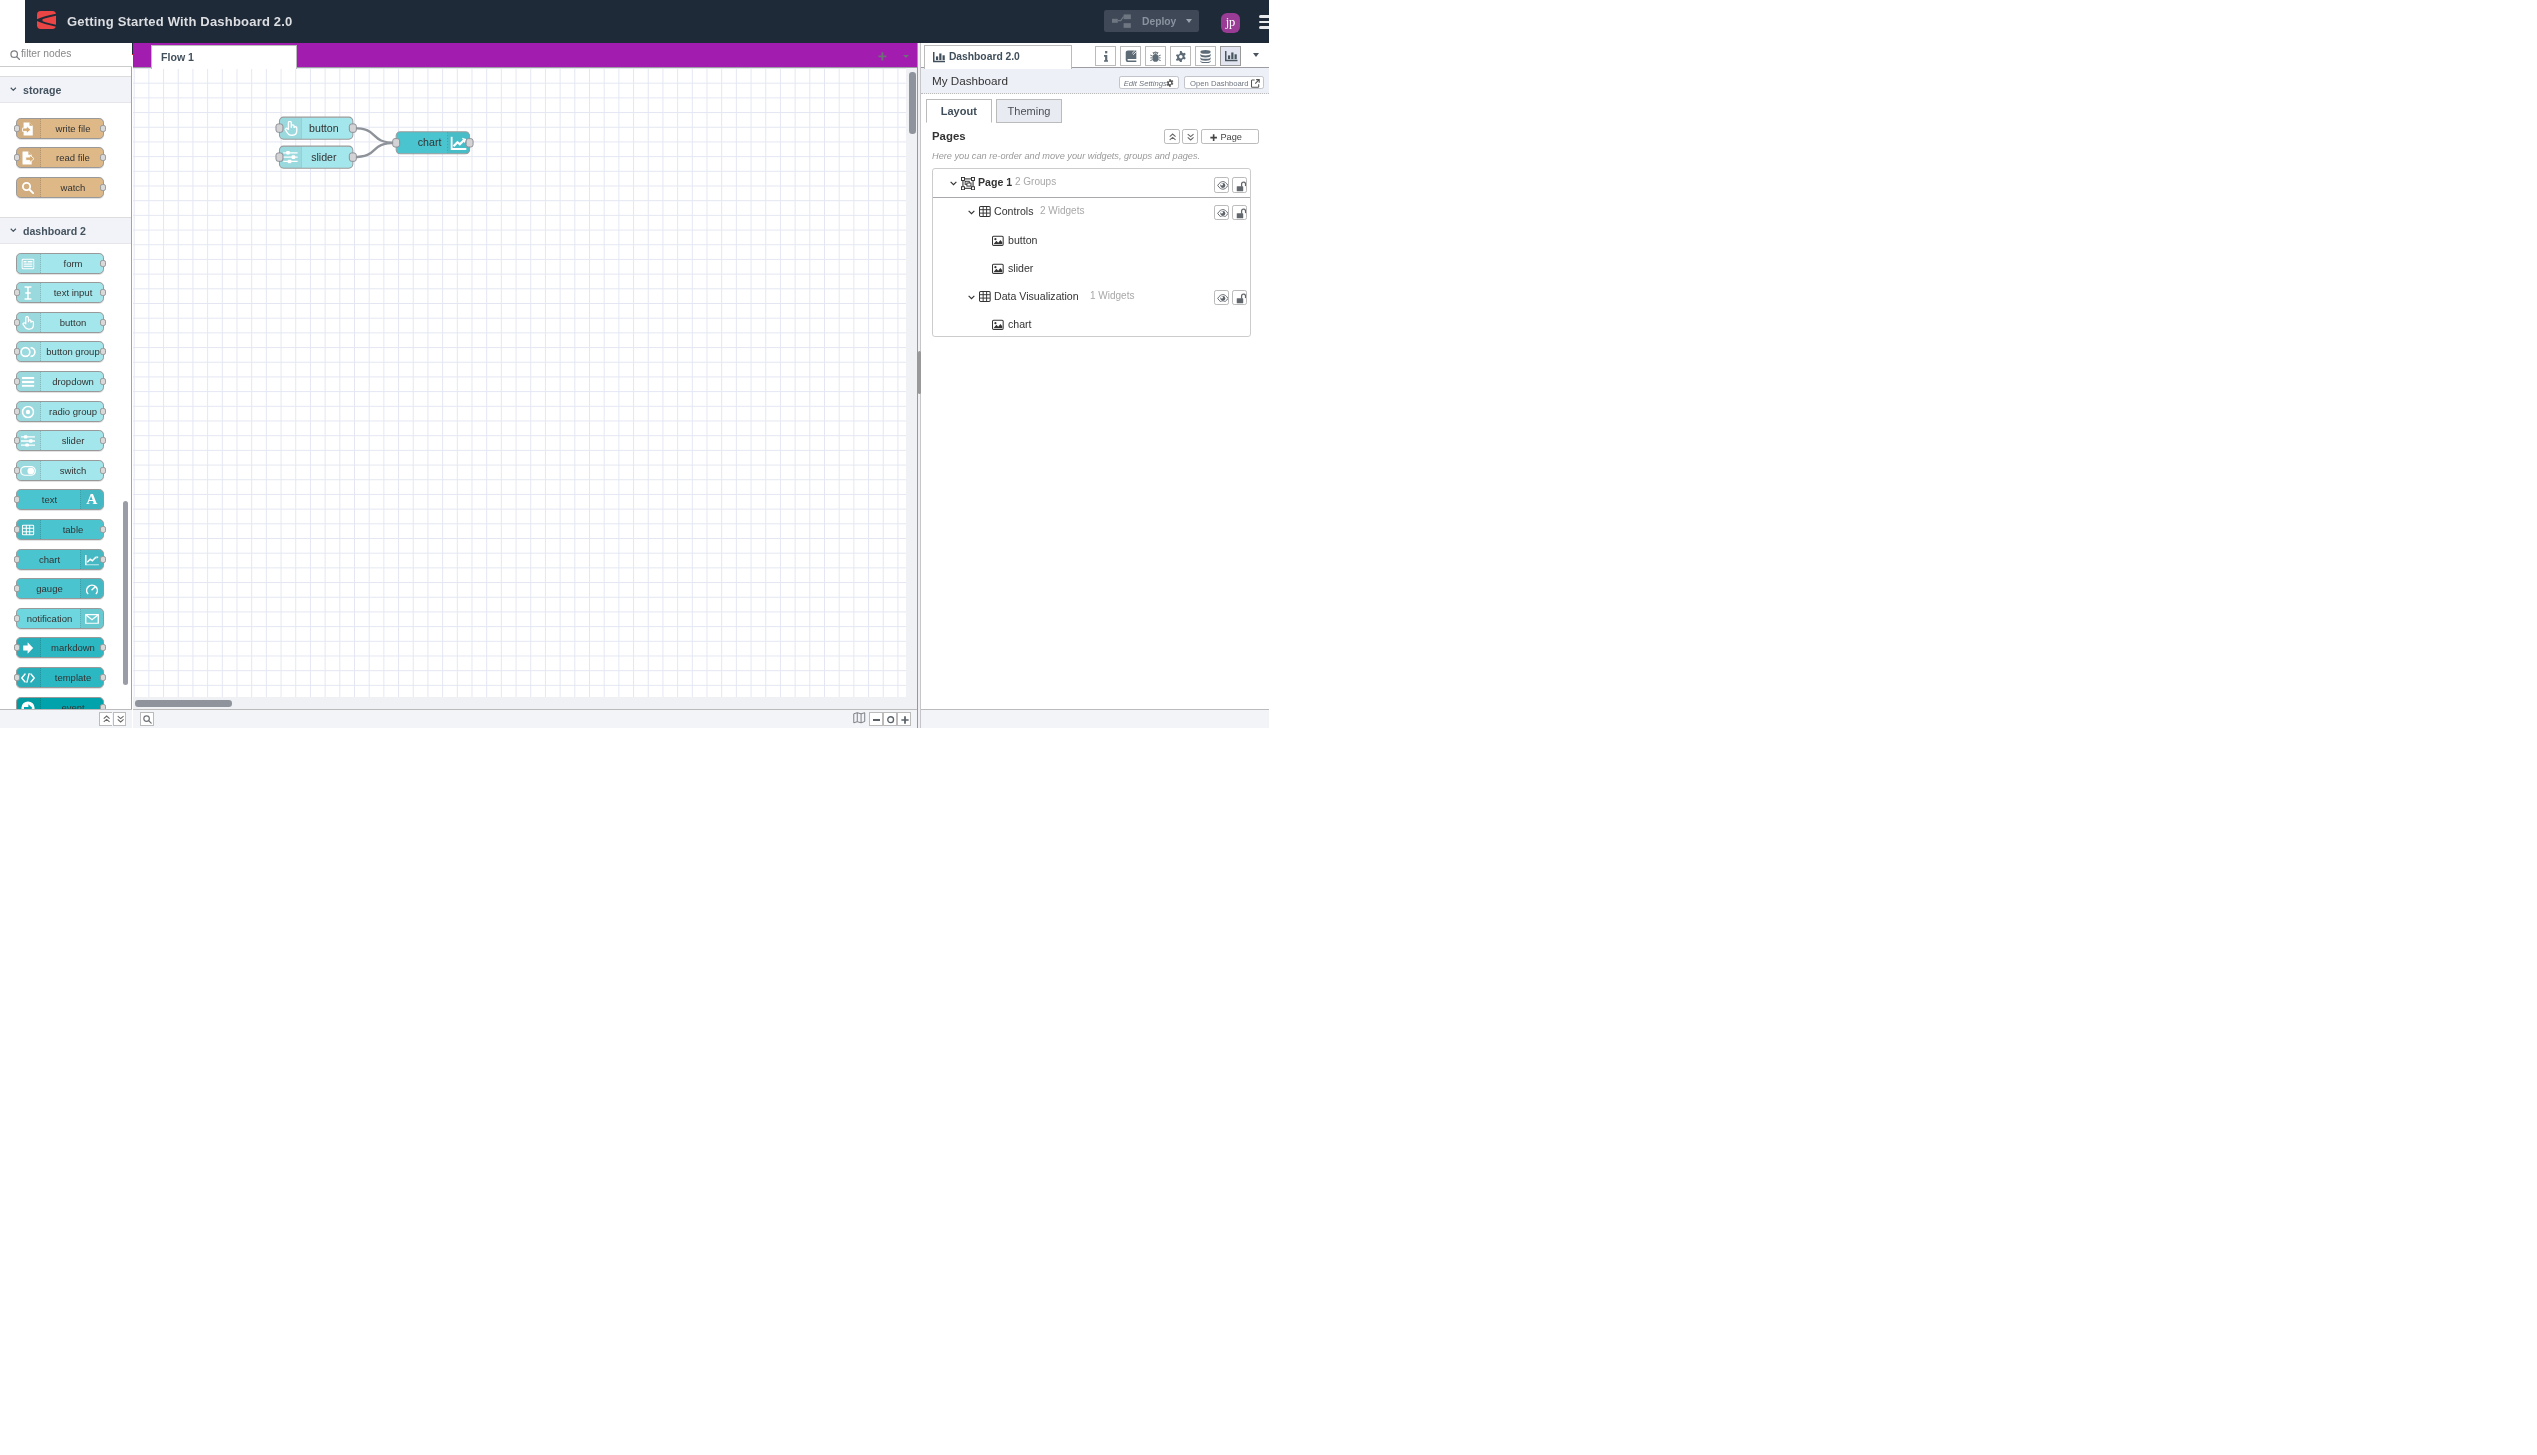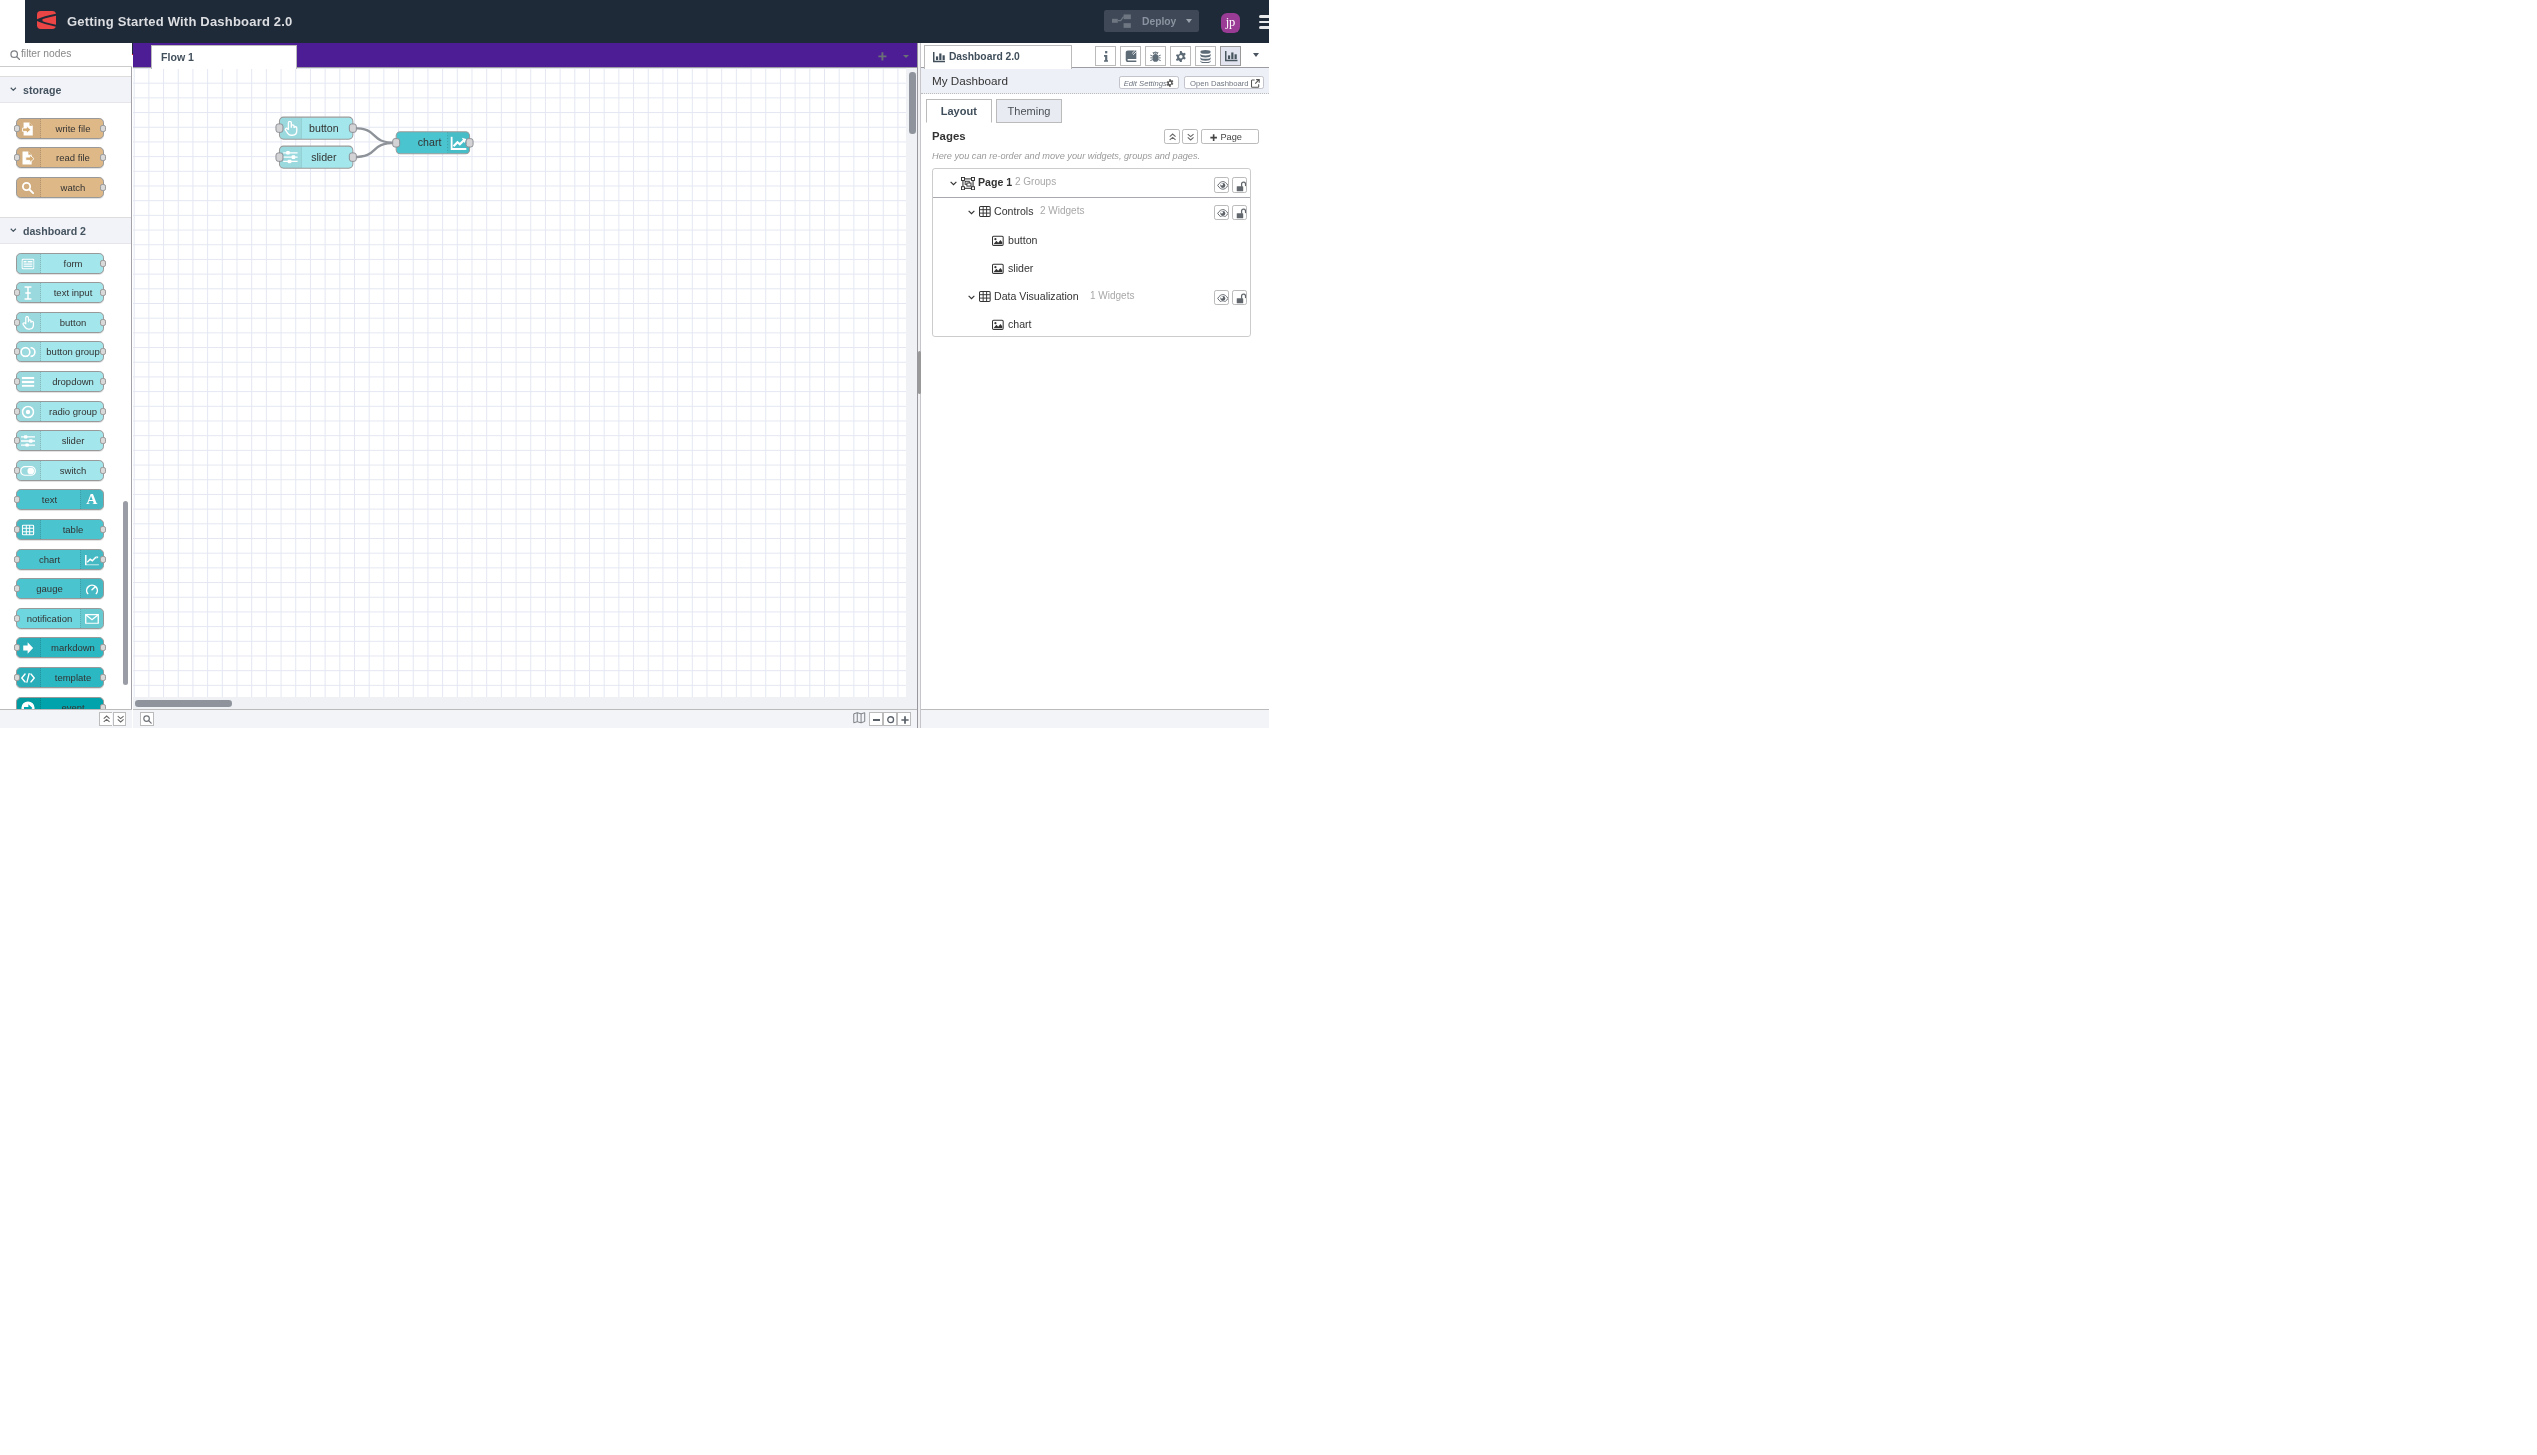--- a/index.html
+++ b/index.html
@@ -33,21 +33,21 @@
 .pnode .lbl.ri { left:0; width:65px; }
 .pnode .pt { position:absolute; width:5.9px; height:7.3px; background:#d9d9d9; border:0.7px solid #999; border-radius:2.2px; top:6.2px; }
 .pnode .pt.i { left:-3.3px; } .pnode .pt.o { right:-3.3px; }
 .pnode svg { position:absolute; left:50%; top:50%; transform:translate(-50%,-50%); }
 #pal-sb { position:absolute; left:123px; top:458px; width:4.8px; height:184px; background:#9a9da5; border-radius:2.6px; }
 .footer { position:absolute; bottom:0; height:19.5px; background:#f3f4f8; border-top:0.7px solid #bbb; }
 .fbtn { position:absolute; background:#fff; border:0.7px solid #bbb; }
 
 
 #canvas { position:absolute; left:133px; top:43px; width:785px; bottom:0; background:#f0f1f4; }
-#tabbar { position:absolute; left:0; top:0; width:100%; height:25px; background:#4c1d95; border-bottom:1.1px solid #9c9ca2; }
+#tabbar { position:absolute; left:0; top:0; width:100%; height:25px; background:#a21caf; border-bottom:1.1px solid #9c9ca2; }
 #flowtab { position:absolute; left:17.5px; top:2.2px; width:146px; height:24px; background:#fff; border:0.7px solid #bbb; border-bottom:none; z-index:3; }
 #flowtab span { position:absolute; left:9.5px; top:4.4px; font-size:10.6px; font-weight:bold; color:#42505c; }
 #grid { position:absolute; left:0; top:25px; width:773px; height:629px; background:#fff;
   background-image:linear-gradient(#e4e7f2 0.7px, transparent 0.7px), linear-gradient(90deg,#e4e7f2 0.7px, transparent 0.7px);
   background-size:14.7px 14.7px; background-position:0.7px 0; }
 #cv-vsb { position:absolute; left:776px; top:29px; width:6.6px; height:62px; background:#8e939c; border-radius:3.3px; }
 #cv-hsb { position:absolute; left:2.2px; top:657px; width:97px; height:6.6px; background:#8e939c; border-radius:3.3px; }
 #canvas .footer { left:0; width:100%; }
 
 

